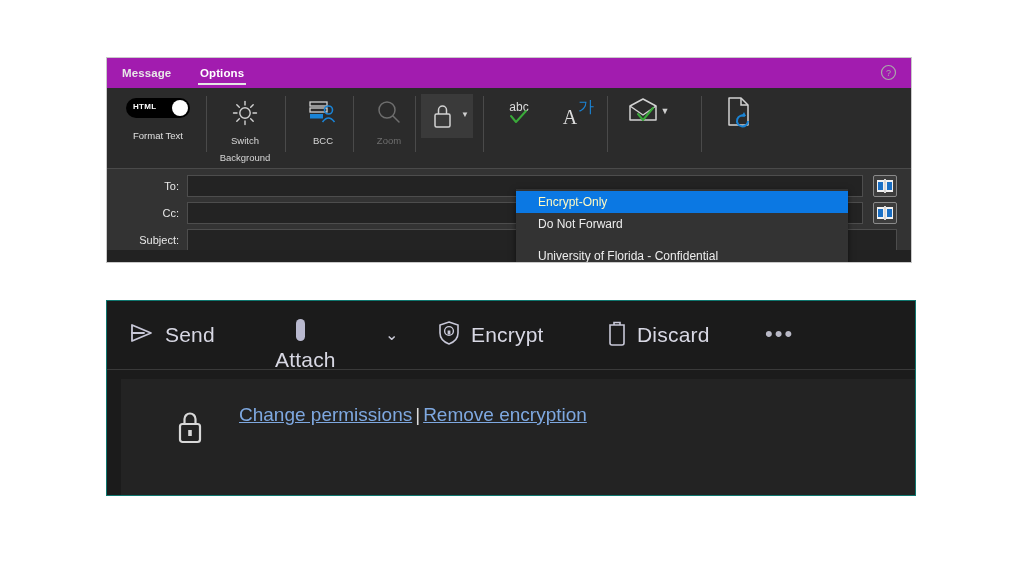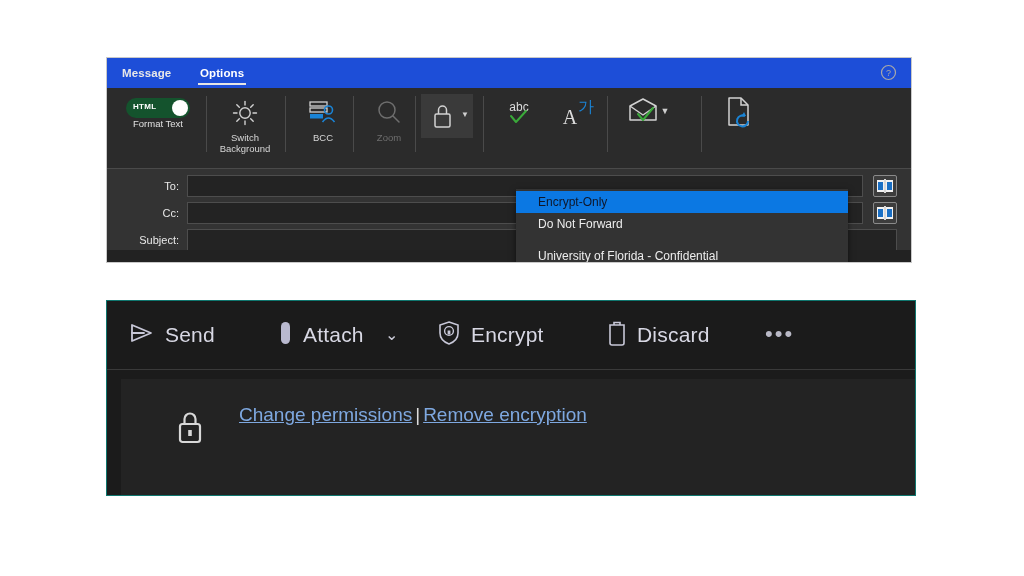--- a/index.html
+++ b/index.html
@@ -23,21 +23,21 @@
     width: 806px;
     height: 206px;
     background: #2b2b2b;
     border: 1px solid #c9c9c9;
     box-sizing: border-box;
     overflow: hidden;
   }
   .ribbon-tabs {
     position: relative;
     height: 30px;
-    background: #1d4ed8;
+    background: #a21caf;
   }
   .ribbon-tab {
     position: absolute;
     top: 9px;
     font-size: 11.5px;
     color: #e8e8e8;
     font-weight: bold;
     letter-spacing: .1px;
   }
   .ribbon-tab.msg { left: 15px; }
@@ -84,39 +84,39 @@
     color: #dcdcdc;
   }
   .cmd .glyph {
     display: block;
     height: 40px;
     margin-top: 4px;
   }
   .cmd .clabel {
     display: block;
     font-size: 9.5px;
-    line-height: 11px;
+    line-height: 17px;
     color: #d7d7d7;
   }
   .cmd.disabled .clabel { color: #6e6e6e; }
 
   
   .toggle-wrap {
     position: absolute;
     left: 12px;
     top: 0;
     width: 78px;
     text-align: center;
   }
   .toggle {
     width: 64px;
     height: 20px;
     border-radius: 10px;
-    background: #14532d;
-    margin: 10px auto 0 auto;
+    background: #000000;
+    margin: 10px auto 12px auto;
     position: relative;
   }
   .toggle .tg-text {
     position: absolute;
     left: 7px;
     top: 4px;
     font-size: 8px;
     font-weight: bold;
     color: #ffffff;
     letter-spacing: .3px;
@@ -226,21 +226,21 @@
   .mitem {
     height: 22px;
     line-height: 22px;
     padding-left: 22px;
     font-size: 12px;
     color: #ededed;
     white-space: nowrap;
   }
   .mitem.sel {
     background: #0b78e3;
-    color: #0f172a;
+    color: #fef9c3;
   }
   .mgap { height: 10px; }
 
   
   #panel-owa {
     position: absolute;
     left: 106px;
     top: 300px;
     width: 810px;
     height: 196px;
@@ -502,21 +502,21 @@
     <div class="owa-cmd" style="left:22px;">
       <span>
         <svg width="26" height="22" viewBox="0 0 26 22">
           <path d="M3 3 l19 8 l-19 8 z" fill="none" stroke="#c8c8d8" stroke-width="1.8" stroke-linejoin="round"></path>
           <path d="M3 11 h12" stroke="#c8c8d8" stroke-width="1.8" stroke-linecap="round"></path>
         </svg>
       </span>
       <span class="otext">Send</span>
     </div>
 
-    <div class="owa-cmd" style="left:170px;">
+    <div class="owa-cmd" style="left:158px;flex-direction:column;">
       <span>
         <svg width="16" height="26" viewBox="0 0 16 26">
           <rect x="4" y="2" width="9" height="22" rx="4.5" fill="#b9b9cf"></rect>
         </svg>
       </span>
       <span class="otext">Attach</span>
     </div>
     <span class="owa-chev" style="left:278px;">⌄</span>
 
     <div class="owa-cmd" style="left:330px;">

